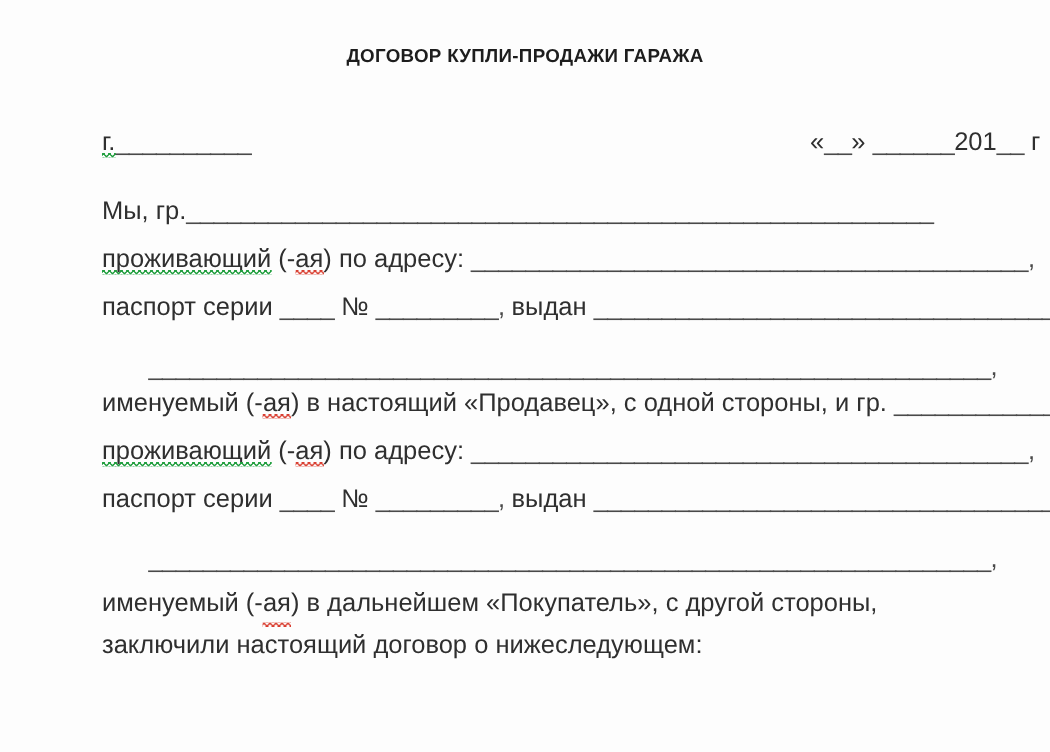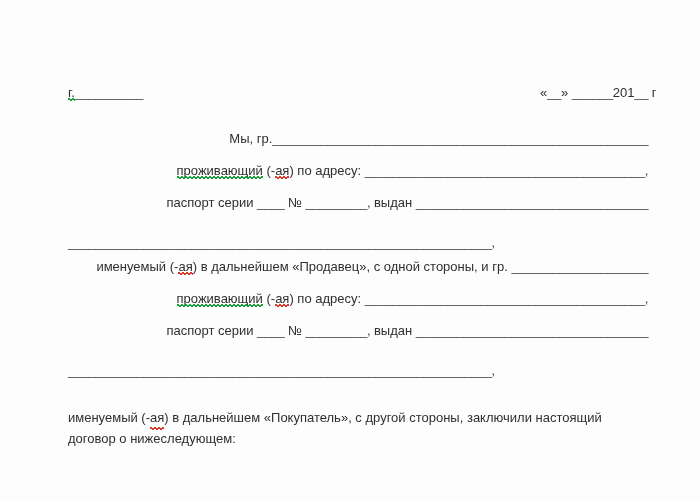--- a/index.html
+++ b/index.html
@@ -38,31 +38,30 @@
     color: #1d1d1d;
     white-space: nowrap;
   }
 
   
   .body-block {
     position: absolute;
     left: 68px;
     top: 86px;
     width: 580px;
-    font-size: 13px;
+    font-size: 17px;
     line-height: 1;
     color: #2f2f2f;
   }
 
   .line {
     position: relative;
     height: 32px;
     white-space: nowrap;
     display: block;
-    text-align: right;
   }
 
   
   .row-date {
     position: relative;
     height: 46px;
   }
   .row-date .left {
     position: absolute;
     left: 0;
@@ -77,28 +76,28 @@
     text-align: center;
   }
 
   
   .row-gap {
     position: relative;
     height: 32px;
     padding-top: 8px;
     box-sizing: border-box;
     white-space: nowrap;
+    margin-left: 31px;
   }
 
   .para {
     position: relative;
     white-space: normal;
     line-height: 1.62;
     width: 580px;
-    margin-top: 19px;
   }
 
   
   .sq-green,
   .sq-red {
     position: relative;
     display: inline-block;
   }
   .sq-green::after,
   .sq-red::after {
@@ -129,20 +128,21 @@
   .fill {
     letter-spacing: -0.4px;
     color: #4a4a4a;
   }
 </style>
 </head>
 <body>
 
 <div class="page">
 
+  <div class="doc-title">ДОГОВОР КУПЛИ-ПРОДАЖИ ГАРАЖА</div>
 
   <div class="body-block">
 
     <div class="row-date">
       <span class="left">
         <span class="sq-green">г.</span><span class="fill">__________</span>
       </span>
       <span class="right">
         <span>«</span><span class="fill">__</span><span>»</span>
         <span class="fill">______</span><span>201</span><span class="fill">__</span>
@@ -163,21 +163,21 @@
       <span class="fill">____</span>
       <span>№</span>
       <span class="fill">_________,</span><span> выдан </span><span class="fill">__________________________________</span>
     </div>
 
     <div class="row-gap">
       <span class="fill">______________________________________________________________,</span>
     </div>
 
     <div class="line">
-      <span>именуемый (-</span><span class="sq-red">ая</span><span>) в дальнейшем «Продавец», с одной стороны, и гр. </span><span class="fill">____________________</span>
+      <span>именуемый (-</span><span class="sq-red">ая</span><span>) в настоящий «Продавец», с одной стороны, и гр. </span><span class="fill">____________________</span>
     </div>
 
 
     <div class="line">
       <span class="sq-green">проживающий</span><span> (-</span><span class="sq-red">ая</span><span>)</span><span> по адресу: </span><span class="fill">_________________________________________,</span>
     </div>
 
     <div class="line">
       <span>паспорт серии</span>
       <span class="fill">____</span>

